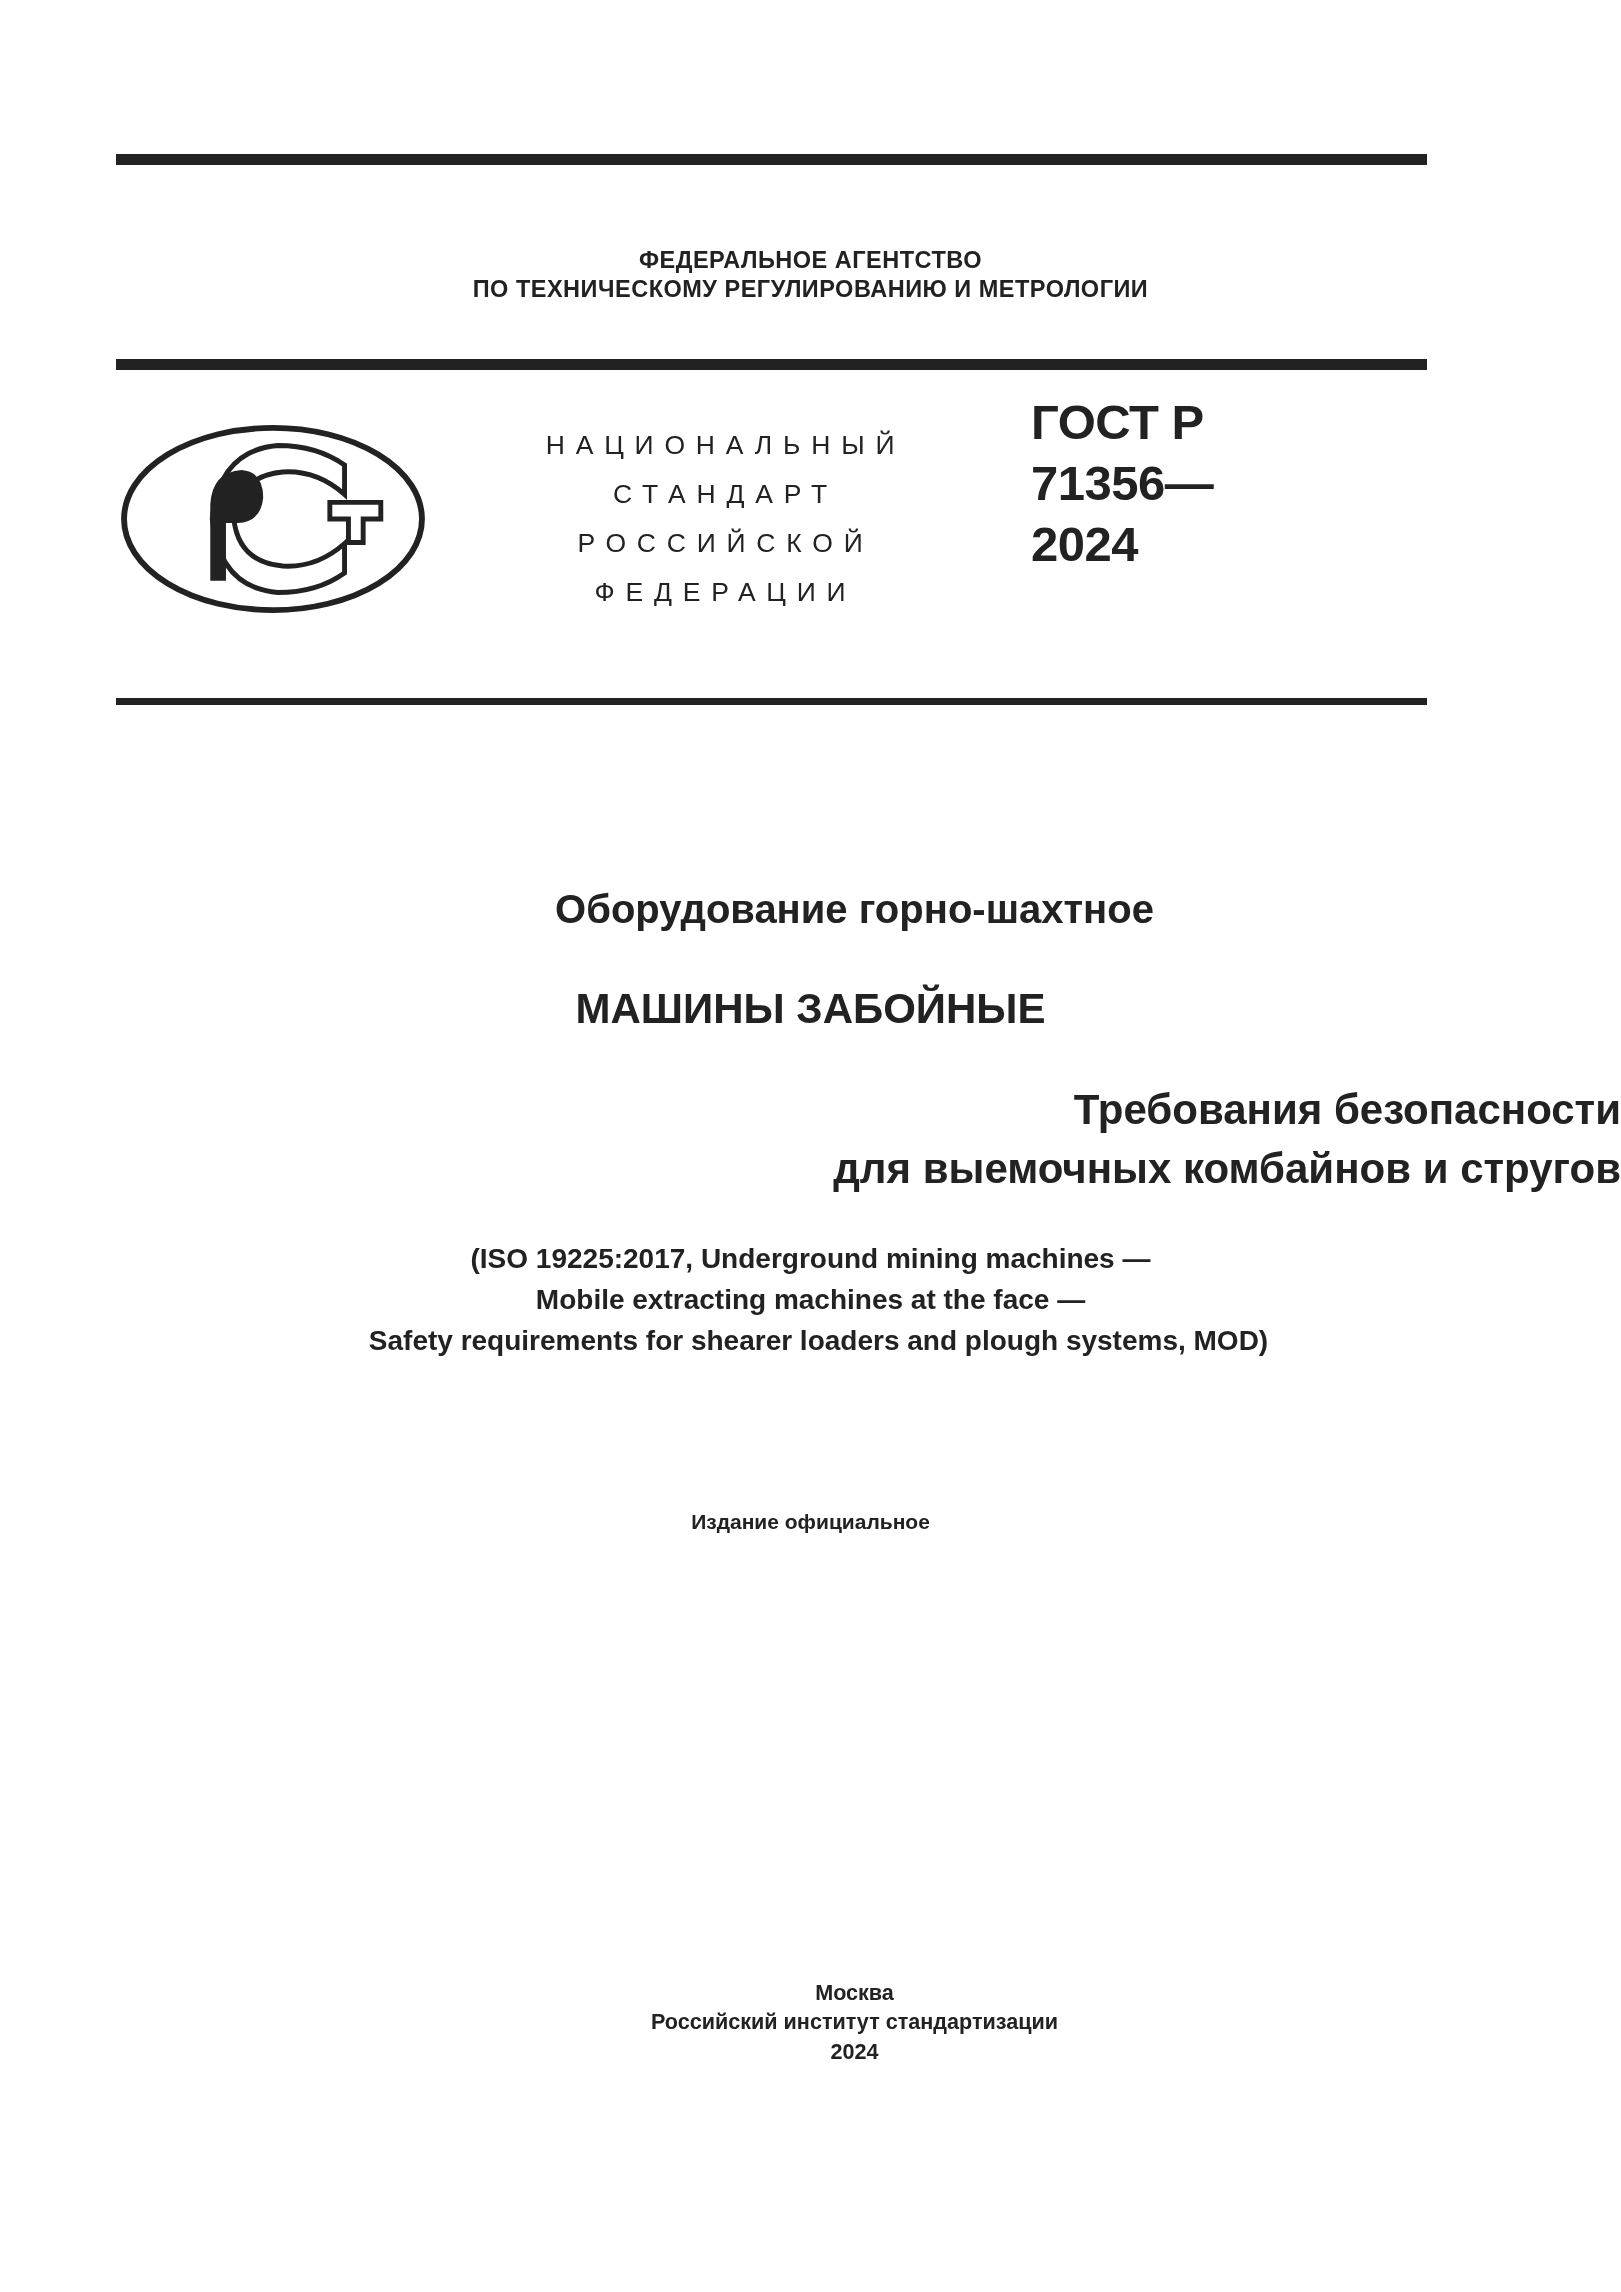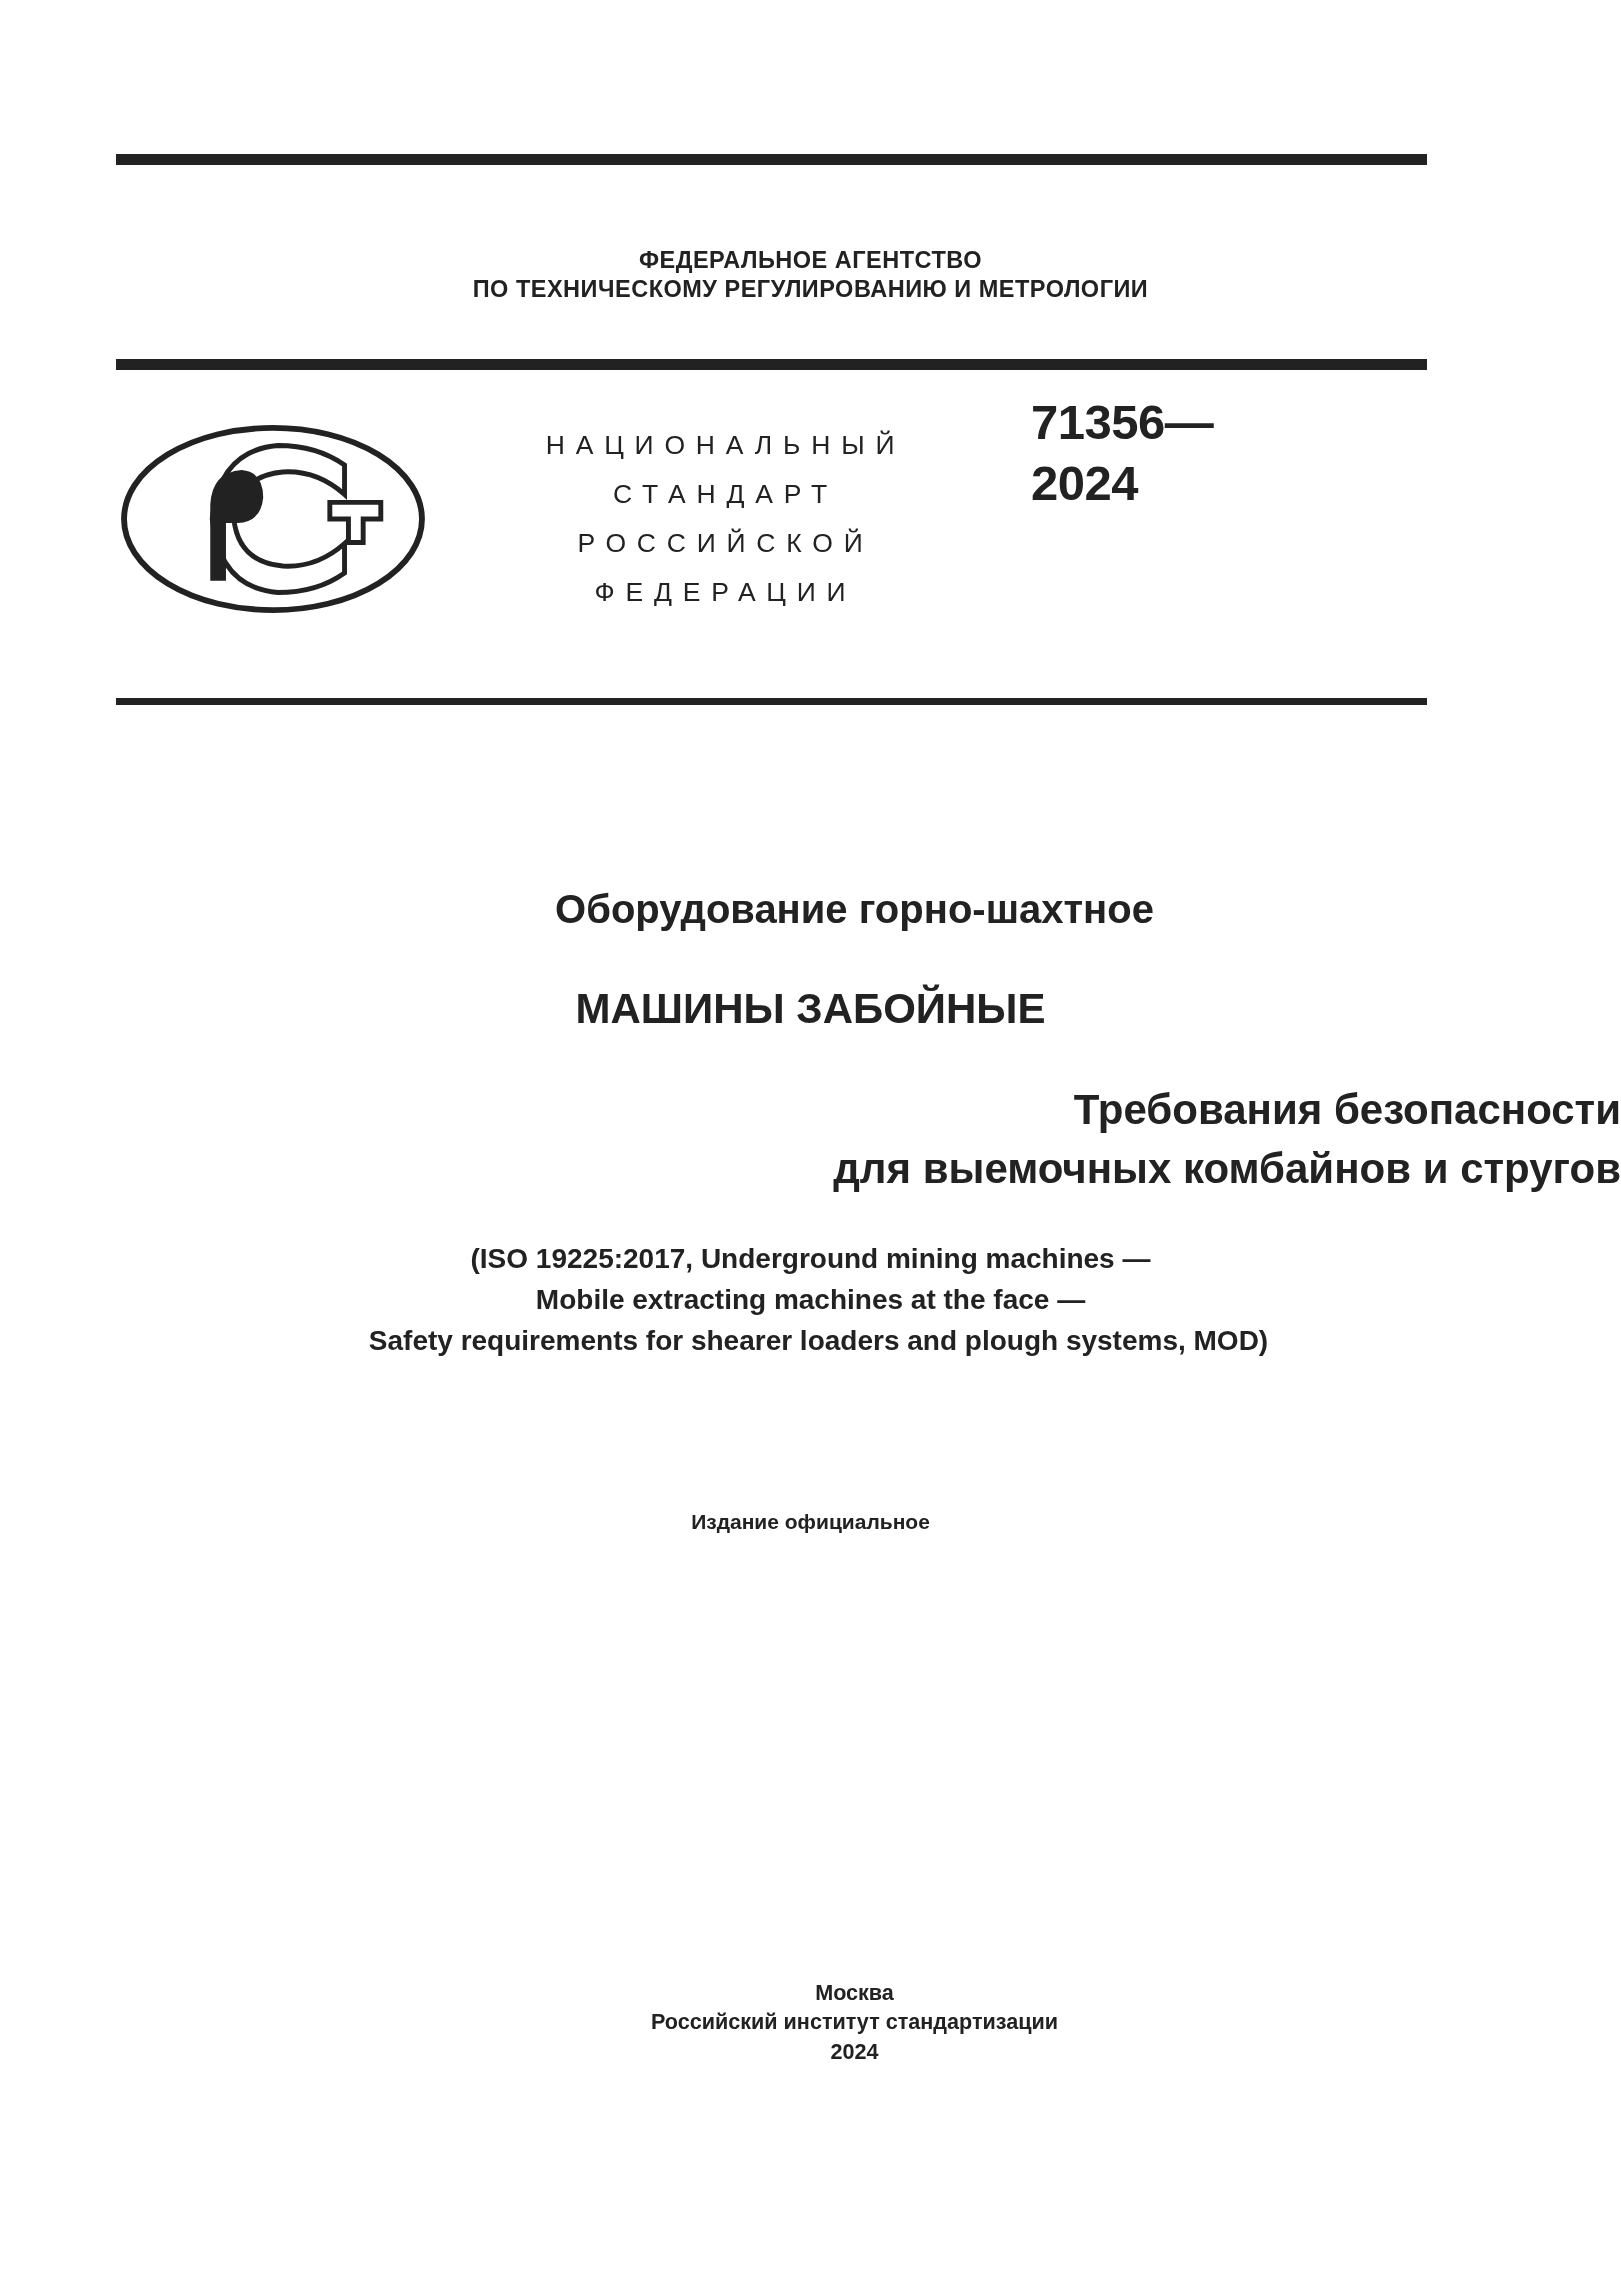--- a/index.html
+++ b/index.html
@@ -45,20 +45,21 @@
 </div>
 
 <div class="natstd">
   <div>НАЦИОНАЛЬНЫЙ</div>
   <div>СТАНДАРТ</div>
   <div>РОССИЙСКОЙ</div>
   <div>ФЕДЕРАЦИИ</div>
 </div>
 
 <div class="gost">
+  <div>ГОСТ Р</div>
   <div>71356—</div>
   <div>2024</div>
 </div>
 
 <div class="rule thin" style="top:698px;"></div>
 
 <div class="center title1" style="top:887px;">Оборудование горно-шахтное</div>
 <div class="center title2" style="top:985px;">МАШИНЫ ЗАБОЙНЫЕ</div>
 <div class="center title3" style="top:1080px;">Требования безопасности</div>
 <div class="center title3" style="top:1139px;">для выемочных комбайнов и стругов</div>

